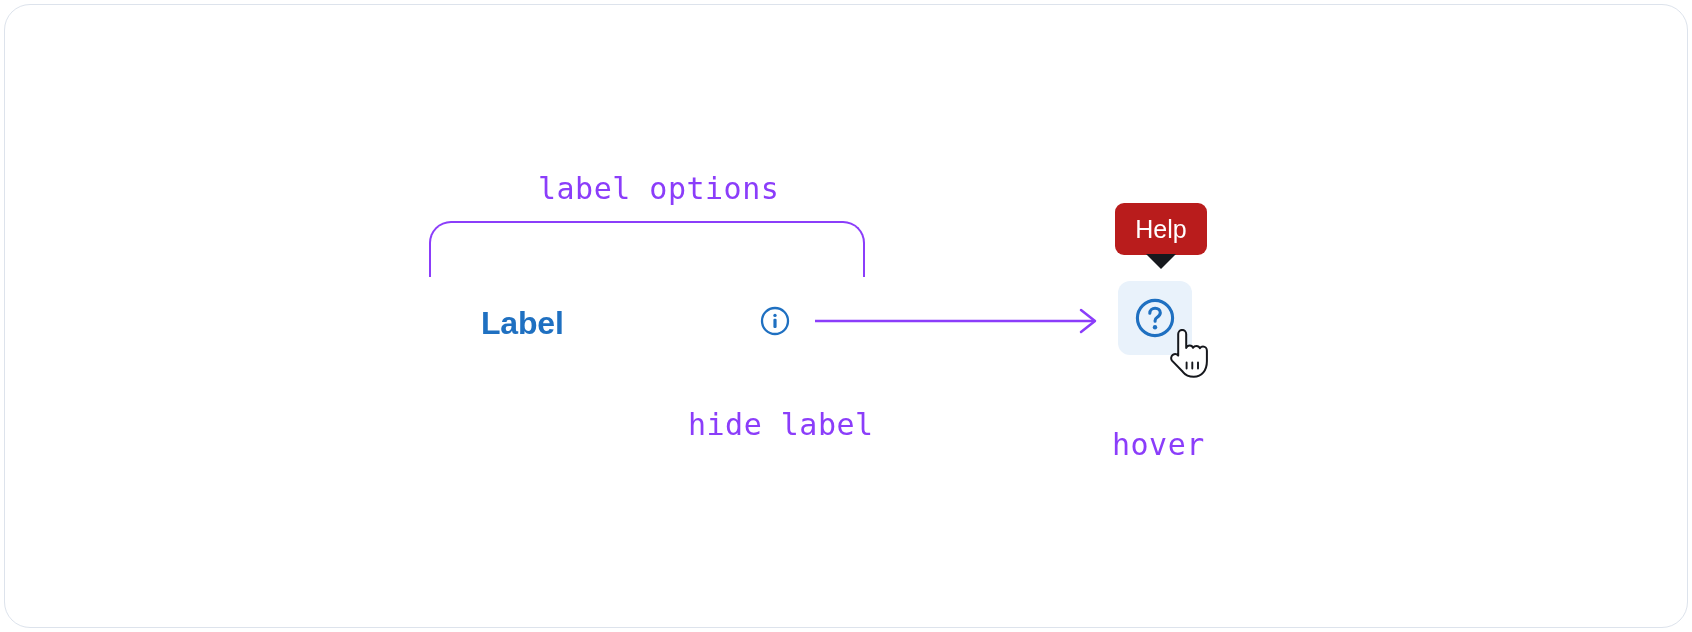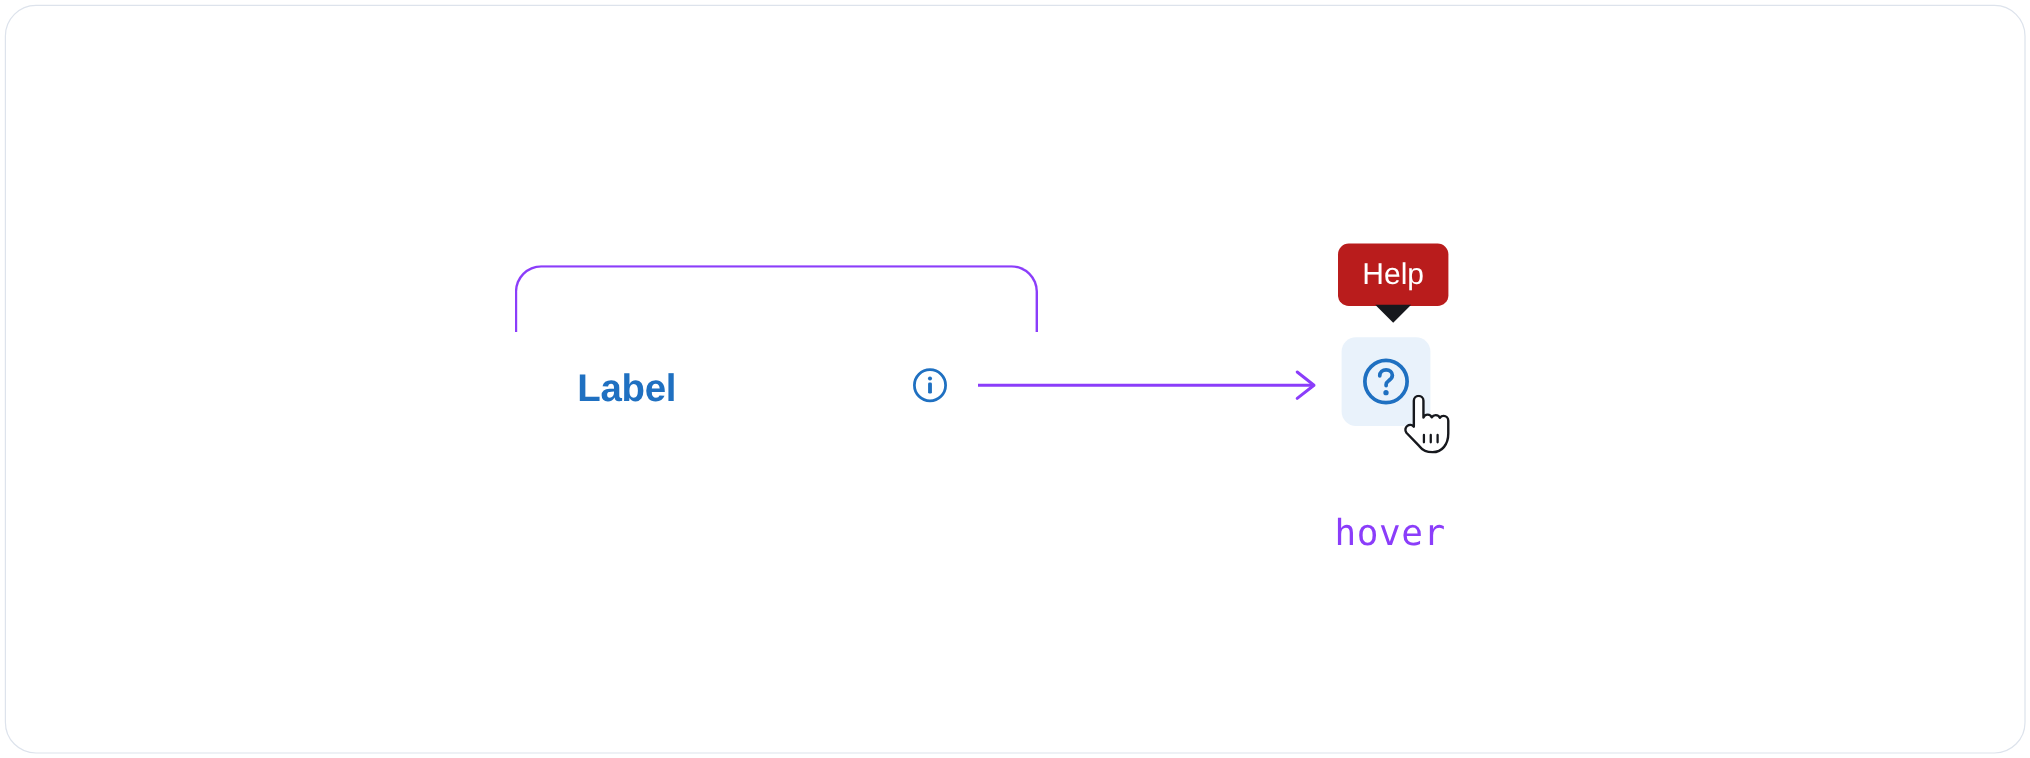--- a/index.html
+++ b/index.html
@@ -156,20 +156,21 @@
     height: 56px;
     pointer-events: none;
   }
 </style>
 </head>
 <body>
 
 <div class="card">
   <div class="stage">
 
+    <div class="anno" id="anno-label-options">label options</div>
 
     <div class="bracket"></div>
 
     <div class="label-text">Label</div>
 
     <span class="info-icon">
       <svg width="30" height="30" viewBox="0 0 30 30" fill="none">
         <circle cx="15" cy="15" r="13" stroke="#1f70c1" stroke-width="2.3"></circle>
         <circle cx="15" cy="9.4" r="1.7" fill="#1f70c1"></circle>
         <rect x="13.4" y="12.8" width="3.2" height="9.2" rx="1.2" fill="#1f70c1"></rect>
@@ -203,16 +204,17 @@
         <path d="M12.2 5.0c0-2.3 1.8-4.1 4.0-4.1 2.2 0 4.0 1.8 4.0 4.1v14.0
                  c0.6-1.6 1.9-2.5 3.5-2.5 1.6 0 2.9 0.9 3.4 2.3
                  c0.7-1.2 1.9-1.9 3.3-1.9 1.6 0 3.0 0.9 3.5 2.3
                  c0.7-1.0 1.8-1.6 3.1-1.6 2.2 0 3.9 1.8 3.9 4.1v10.6
                  c0 8.9-5.0 15.5-13.1 15.5-5.0 0-8.4-1.6-11.0-5.0
                  L6.0 31.6c-1.4-1.9-1.0-4.4 0.8-5.7 1.7-1.2 4.0-0.9 5.4 0.7z" fill="#ffffff" stroke="#16181d" stroke-width="2.0" stroke-linejoin="round"></path>
         <path d="M20.6 33.4v6.2M26.3 33.4v6.2M32.0 33.4v6.2" stroke="#16181d" stroke-width="1.9" stroke-linecap="round"></path>
       </svg>
     </span>
 
+    <div class="anno" id="anno-hide-label">hide label</div>
     <div class="anno" id="anno-hover">hover</div>
 
   </div>
 </div>
 
 </body></html>

